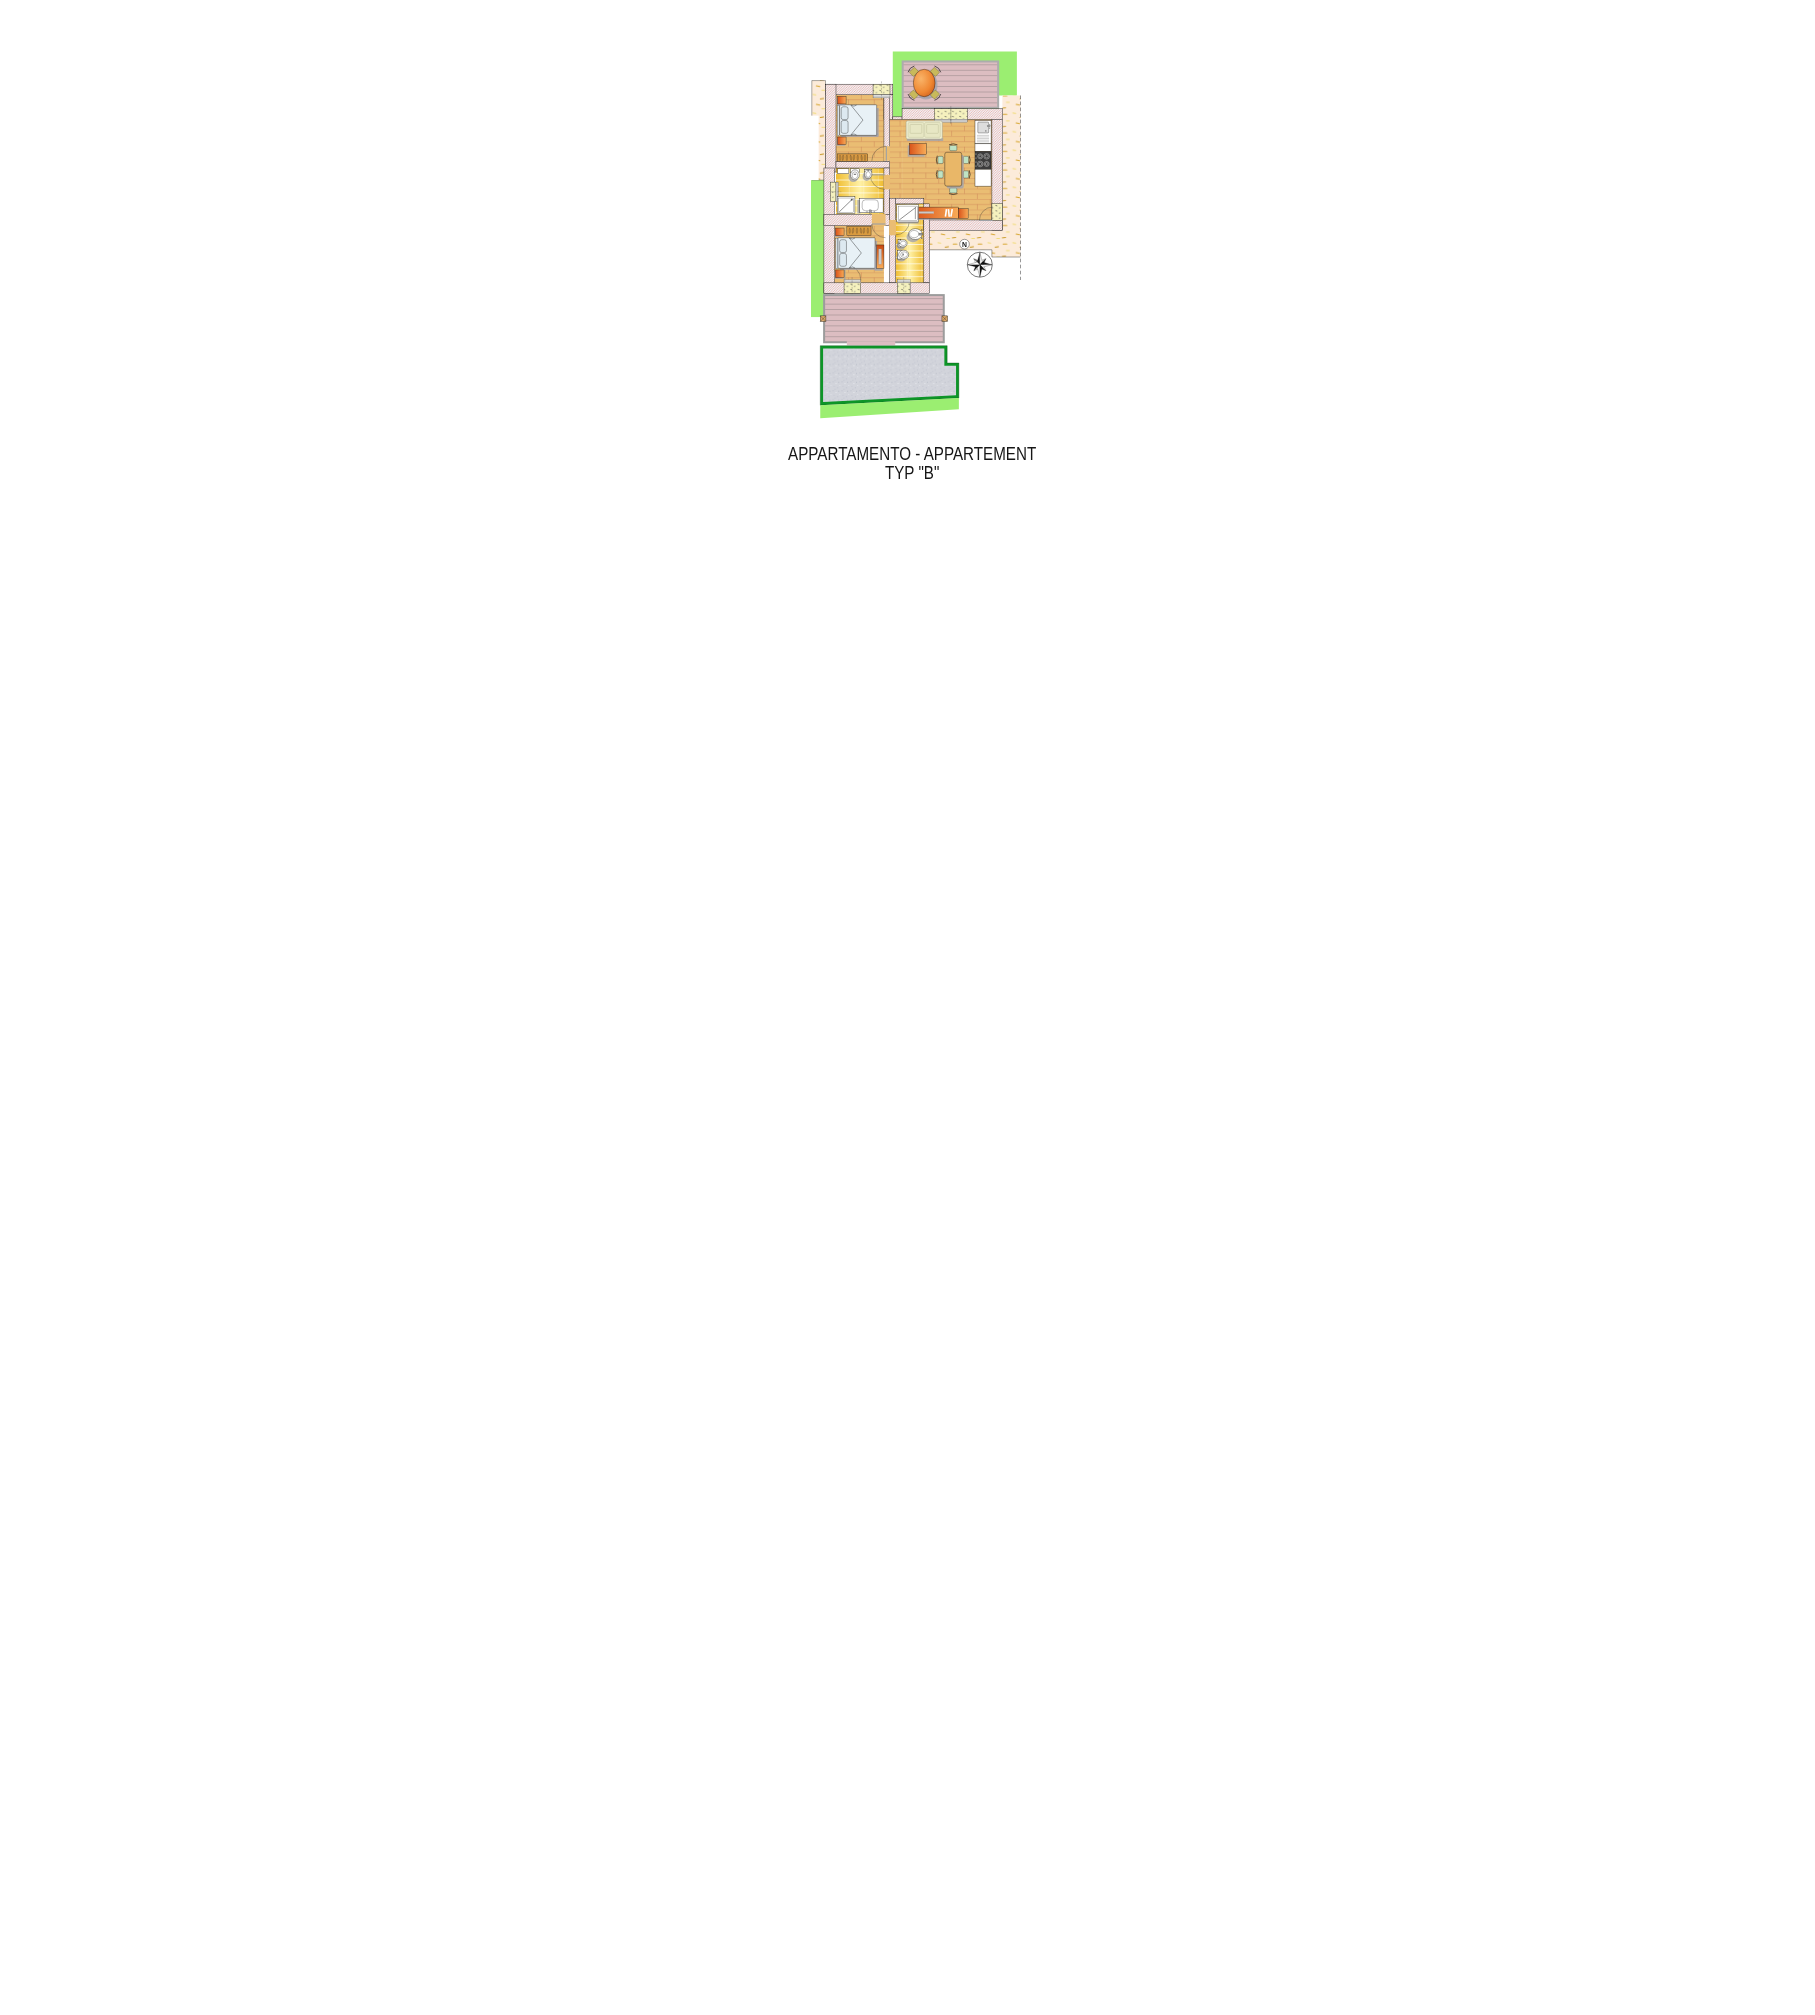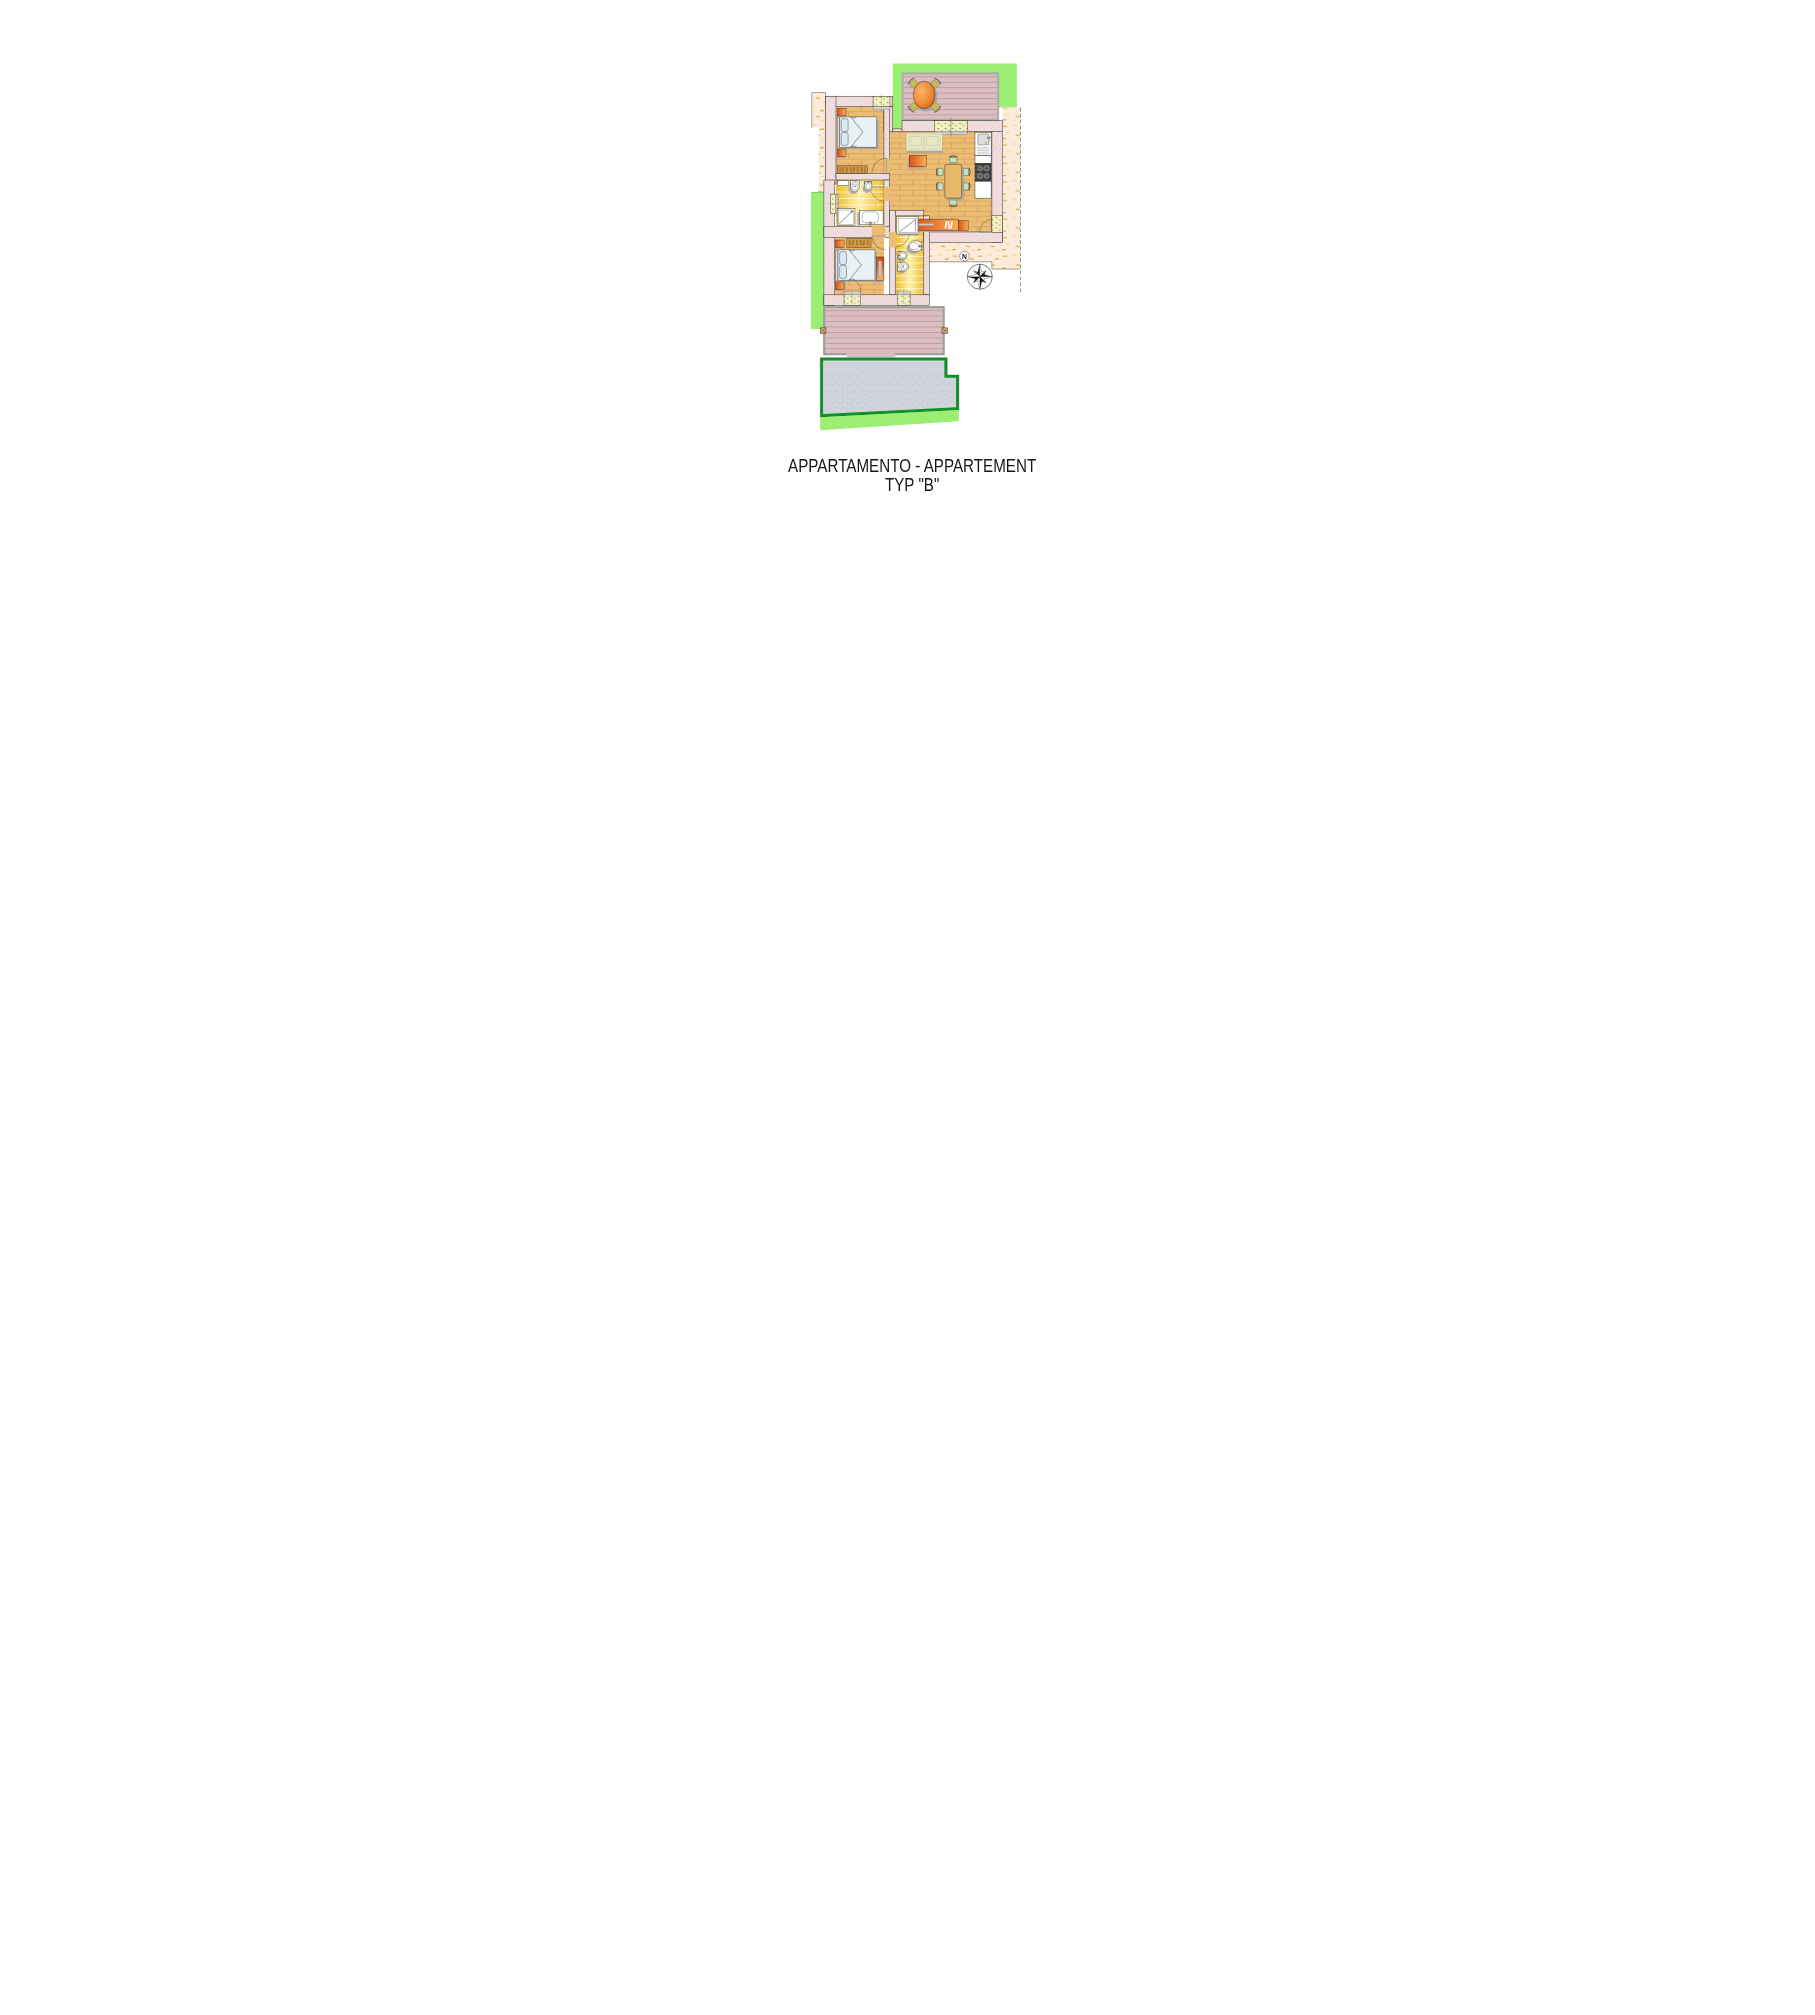--- a/index.html
+++ b/index.html
@@ -1,16 +1,16 @@
 <!DOCTYPE html>
 <html style="font-size:6.4px"><head>
 <meta charset="utf-8">
 <style>
   html,body{margin:0;padding:0;background:#ffffff;font-family:"Liberation Sans",sans-serif;}
-  .page{width:363px;margin:12px auto;background:#fff;}
+  .page{width:363px;margin:0 auto;background:#fff;}
   svg{display:block;width:100%;height:auto;}
   .wall{fill:url(#pat-hatch);stroke:#141414;stroke-width:1.1;}
   .wood{fill:#EABD73;stroke:none;}
   .woodlines{fill:url(#pat-wood);stroke:none;}
   .tilebase{fill:url(#grad-tile);stroke:none;}
   .tilelines{fill:url(#pat-tile);stroke:none;}
   .fixt{fill:#ffffff;stroke:#141414;stroke-width:1;}
   .fixt-in{fill:#ffffff;stroke:#141414;stroke-width:.7;}
   .shadow{fill:#A3A3AD;opacity:.8;stroke:none;}
   .furn{stroke:#141414;stroke-width:.9;}

